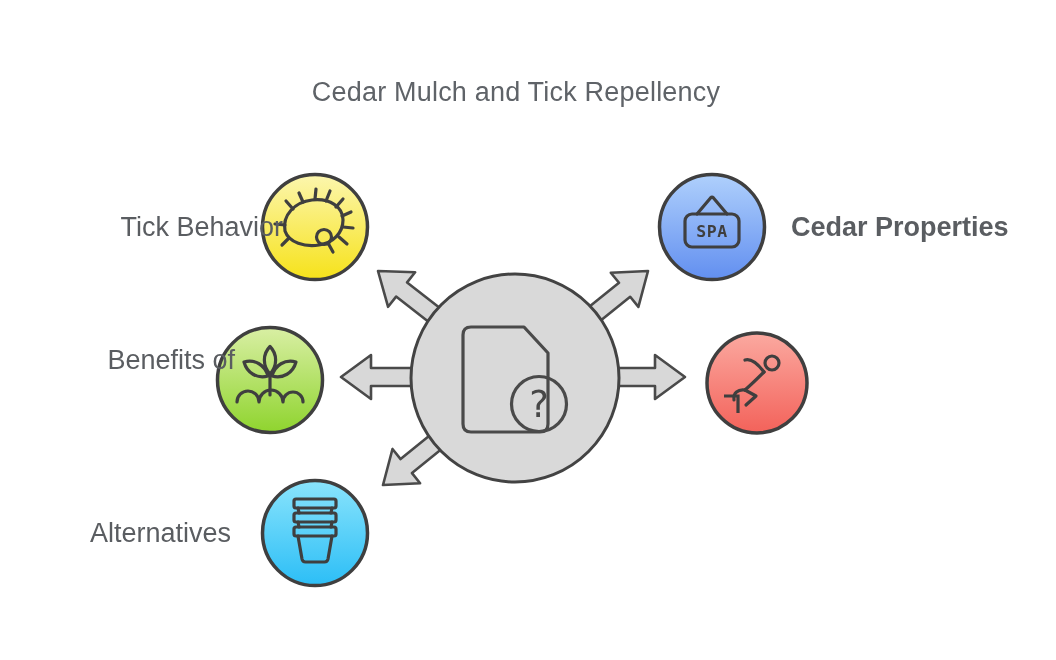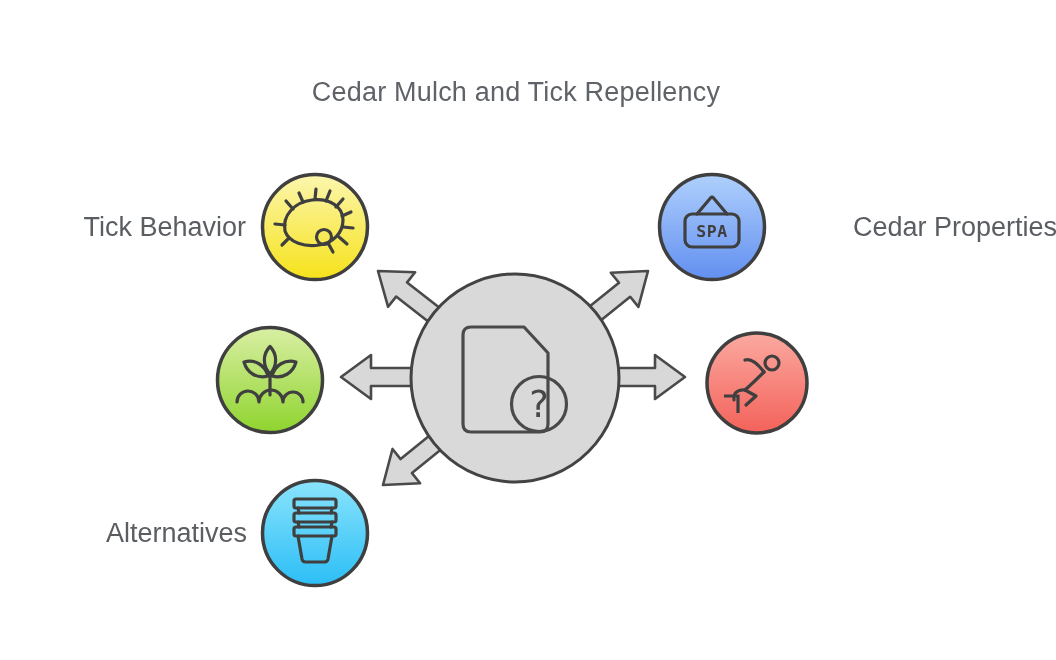--- a/index.html
+++ b/index.html
@@ -8,22 +8,22 @@
     overflow:hidden; font-family:"Liberation Sans", sans-serif;
   }
   .title {
     position:absolute; top:77px; left:0; width:1032px;
     text-align:center; font-size:27px; color:#5f6368; letter-spacing:0.2px;
   }
   .node-label {
     position:absolute; font-size:27px; color:#5a5d61; line-height:35px;
   }
   .single { line-height:34px; }
-  .align-right { text-align:right; }
-  .align-left  { text-align:right; }
+  .align-right { text-align:right;padding-left:37px; }
+  .align-left  { text-align:left;font-weight:bold; }
   #hub-svg { position:absolute; left:0; top:0; }
   .node-svg { position:absolute; width:116px; height:116px; }
   .outline  { stroke:#3f3f3f; fill:none; stroke-width:3.2; stroke-linecap:round; stroke-linejoin:round; }
   .outline-sq { stroke:#3f3f3f; fill:none; stroke-width:3.2; stroke-linecap:butt; stroke-linejoin:miter; }
   .arrow { stroke:#4a4a4a; stroke-width:2.6; stroke-linejoin:round; }
   .hub-stroke { stroke:#434343; stroke-width:3; }
   .doc-stroke { stroke:#4a4a4a; stroke-width:3.2; fill:none; stroke-linejoin:round; stroke-linecap:round; }
   .sign-text { font-family:"DejaVu Sans Mono", monospace; font-size:16.5px; font-weight:600; fill:#3f3f3f; letter-spacing:0.5px; }
   .q-text { font-family:"DejaVu Sans", sans-serif; font-size:37px; fill:#474747; }
 </style>
@@ -92,20 +92,21 @@
     <circle cx="0" cy="0" r="52.5" fill="url(#grad-g)" stroke="#3f3f3f" stroke-width="3.5"></circle>
     <g class="outline">
       <path d="M0,-6 C-7.5,-14 -7.5,-26 0,-33.5 C7.5,-26 7.5,-14 0,-6 Z"></path>
       <path d="M-2,-4 C-13,-1 -23,-7 -26,-18 C-15,-21 -5,-15 -2,-4 Z"></path>
       <path d="M2,-4 C13,-1 23,-7 26,-18 C15,-21 5,-15 2,-4 Z"></path>
       <path d="M0,-5 L0,15"></path>
       <path d="M-33,22 A11,11 0 0 1 -11,22 A12,12 0 0 1 13,22 A10,10 0 0 1 33,22"></path>
     </g>
   </svg>
   <div class="node-label align-right" style="left:0; top:343px; width:198px;">
+    <div>Benefits of</div>
   </div>
 
   <svg class="node-svg" style="left:699px; top:325px;" viewBox="-58 -58 116 116">
     <defs>
       <linearGradient id="grad-r" x1="0" y1="0" x2="0" y2="1">
         <stop offset="0" stop-color="#fba9a0"></stop>
         <stop offset="1" stop-color="#f3625a"></stop>
       </linearGradient>
     </defs>
     <circle cx="0" cy="0" r="50" fill="url(#grad-r)" stroke="#3f3f3f" stroke-width="3.5"></circle>
@@ -128,15 +129,15 @@
     </defs>
     <circle cx="0" cy="0" r="52.5" fill="url(#grad-c)" stroke="#3f3f3f" stroke-width="3.5"></circle>
     <g class="outline" stroke-width="3">
       <rect x="-21" y="-34" width="42" height="9" rx="2"></rect>
       <rect x="-21" y="-20" width="42" height="9" rx="2"></rect>
       <rect x="-21" y="-6" width="42" height="9" rx="2"></rect>
       <path d="M-17,-25 L-16,-20 M17,-25 L16,-20 M-17,-11 L-16,-6 M17,-11 L16,-6"></path>
       <path d="M-17,3 L-13,26 Q-12.4,29 -9.5,29 L9.5,29 Q12.4,29 13,26 L17,3"></path>
     </g>
   </svg>
-  <div class="node-label single align-right" style="left:0; top:516px; width:247px;">Alternatives</div>
+  <div class="node-label single align-right" style="left:0; top:516px; width:247px;text-align:center;">Alternatives</div>
 
 </div>
 
 </body></html>

